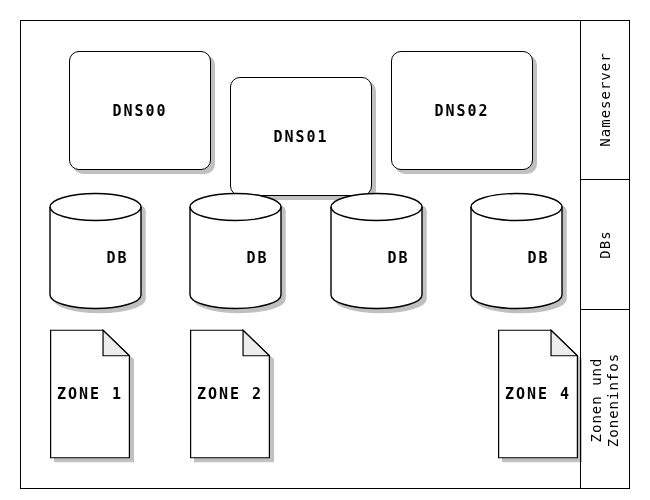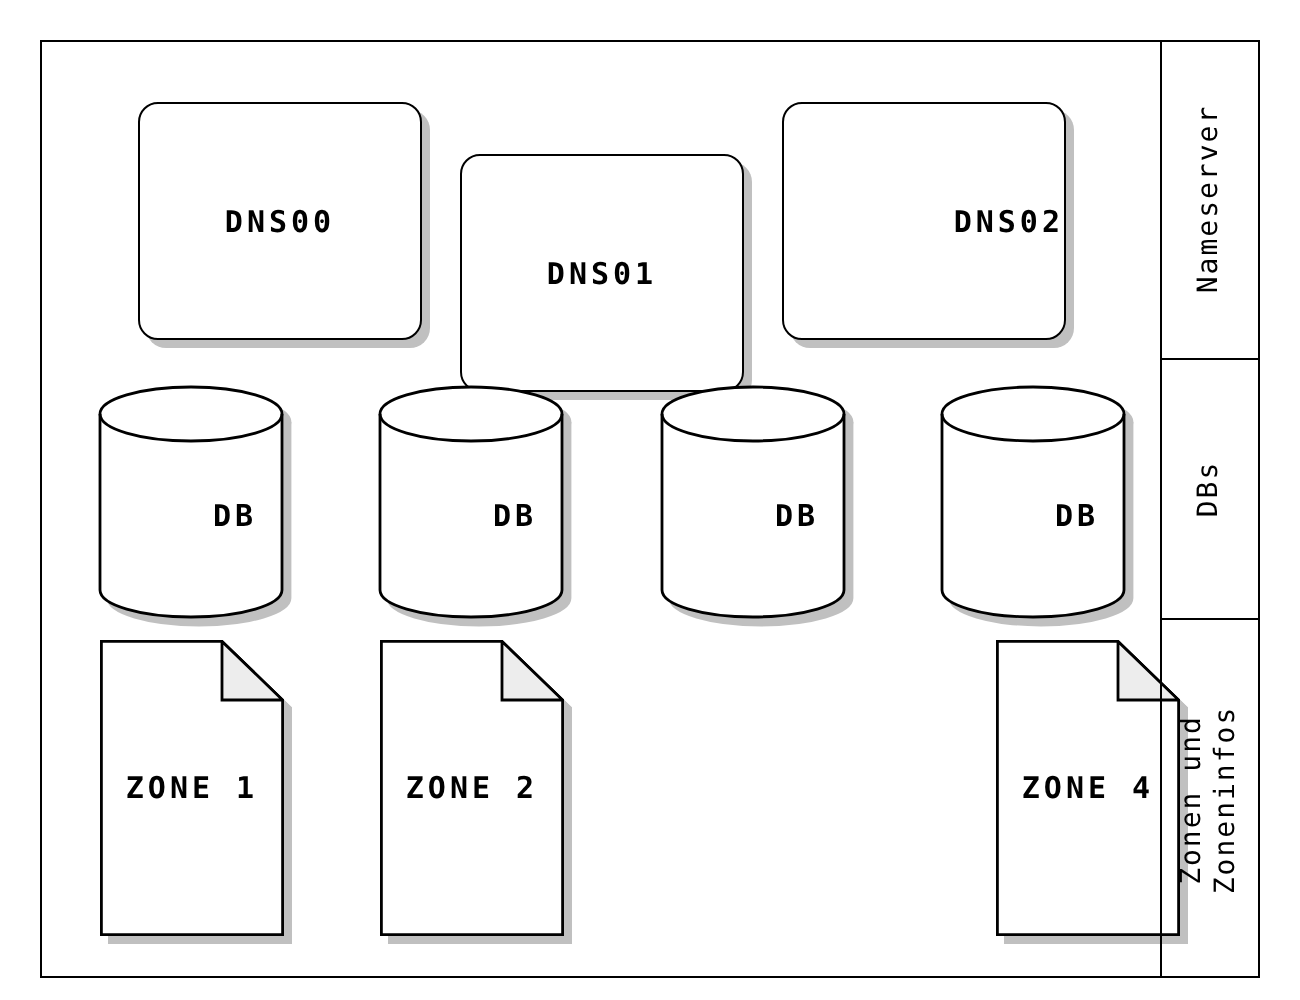--- a/index.html
+++ b/index.html
@@ -38,28 +38,28 @@
     text-align:center;
   }
   
   .dns-node{
     position:absolute;top:51px;width:142px;height:119px;
     background:#fff;border:1.4px solid #000;border-radius:10px;
     box-sizing:border-box;
     box-shadow:4px 4px 0 #c0c0c0;
     display:flex;align-items:center;justify-content:center;
   }
-  .dns-0{left:69px;} .dns-1{left:230px;margin-top:26px;} .dns-2{left:391px;justify-content:flex-end;}
+  .dns-0{left:69px;} .dns-1{left:230px;margin-top:26px;} .dns-2{left:391px;}
   
   .db-node{
     position:absolute;top:192px;width:93px;height:118px;
   }
   .db-0{left:49px;} .db-1{left:189px;} .db-2{left:330px;} .db-3{left:470px;}
   .zone-node{
-    position:absolute;top:320px;width:92px;height:148px;
+    position:absolute;top:320px;width:80px;height:148px;
   }
   .zone-0{left:50px;} .zone-1{left:190px;} .zone-2{left:330px;} .zone-3{left:470px;margin-left:28px;}
   .shape-svg{
     position:absolute;left:0;top:0;width:100%;height:100%;
     filter:drop-shadow(4px 4px 0 #c0c0c0);
   }
   .db-node .node-label{
     position:absolute;left:0;right:0;top:56px;height:20px;line-height:20px;margin-left:44px;
   }
   .zone-node .node-label{

